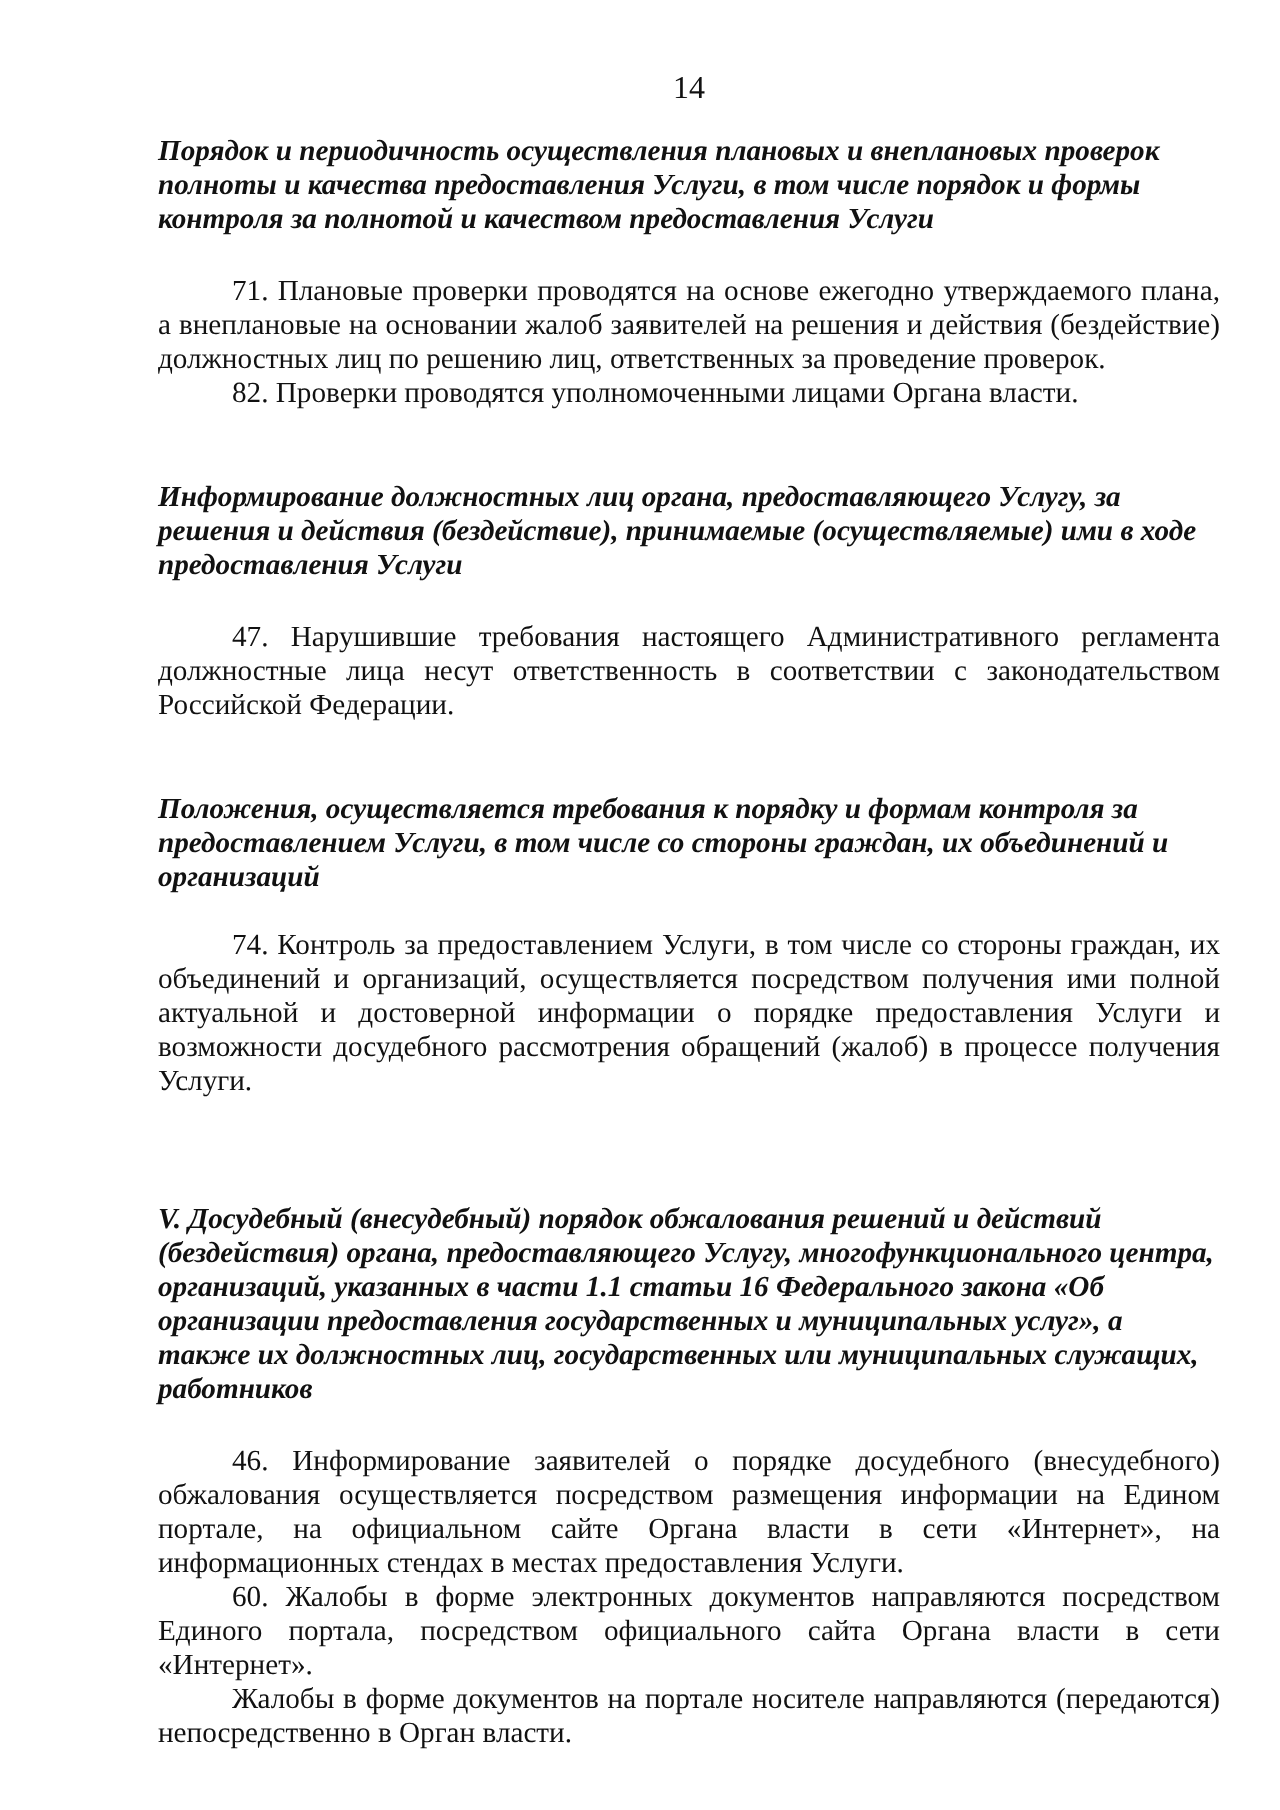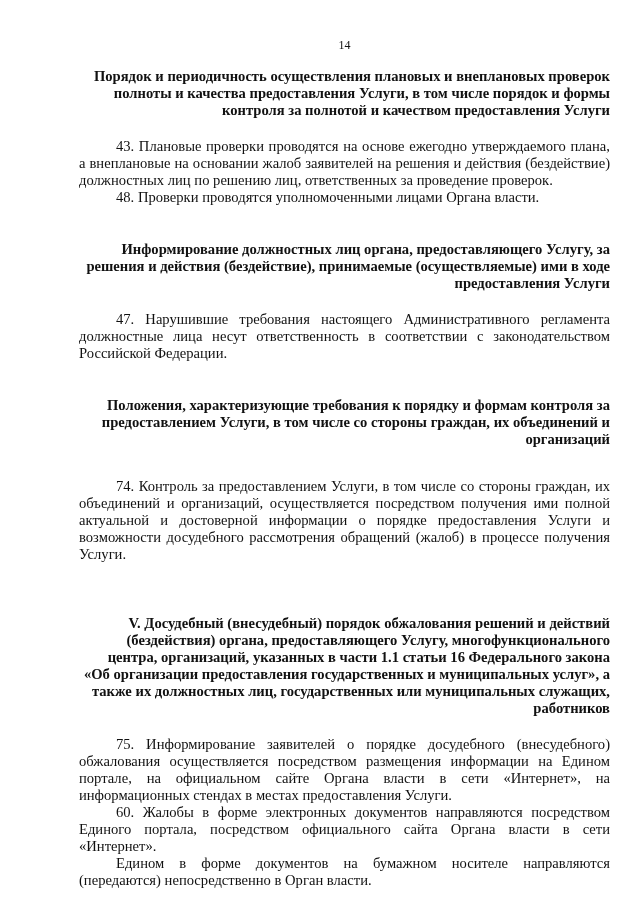--- a/index.html
+++ b/index.html
@@ -2,64 +2,64 @@
 <html><head>
 <meta charset="utf-8">
 <style>
   html, body { margin: 0; padding: 0; background: #ffffff; }
   body { width: 640px; height: 905px; overflow: hidden; position: relative; }
   .page {
     position: absolute; left: 79px; top: 0; width: 531px;
     font-family: "Liberation Serif", "DejaVu Serif", serif;
     color: #111111; font-size: 14.6px; line-height: 17px;
   }
-  .page-number { text-align: center; font-size: 12px; margin-top: 38px; margin-bottom: 0; line-height: 14px; }
+  .page-number { text-align: center; font-size: 16px; margin-top: 38px; margin-bottom: 0; line-height: 14px; }
   h2 {
-    font-size: 14.6px; line-height: 17px; font-weight: bold; text-align: right;
-    margin: 0; padding: 0;
+    font-size: 14.6px; line-height: 17px; font-weight: bold; text-align: left;
+    margin: 0; padding: 0; font-style: italic;
   }
   p { margin: 0; text-align: justify; text-indent: 37px; }
   .sec1 h2 { margin-top: 16px; }
   .sec1 .body { margin-top: 19px; }
   .sec2 h2 { margin-top: 35px; }
   .sec2 .body { margin-top: 19px; }
   .sec3 h2 { margin-top: 35px; }
-  .sec3 .body { margin-top: 30px; }
+  .sec3 .body { margin-top: 17px; }
   .sec4 h2 { margin-top: 52px; }
   .sec4 .body { margin-top: 19px; }
 </style>
 </head>
 <body>
 
 <div class="page">
   <div class="page-number">14</div>
 
   <section class="sec1">
     <h2>Порядок и периодичность осуществления плановых и внеплановых проверок полноты и качества предоставления Услуги, в том числе порядок и формы контроля за полнотой и качеством предоставления Услуги</h2>
     <div class="body">
-      <p>43. Плановые проверки проводятся на основе ежегодно утверждаемого плана, а внеплановые на основании жалоб заявителей на решения и действия (бездействие) должностных лиц по решению лиц, ответственных за проведение проверок.</p>
-      <p>48. Проверки проводятся уполномоченными лицами Органа власти.</p>
+      <p>71. Плановые проверки проводятся на основе ежегодно утверждаемого плана, а внеплановые на основании жалоб заявителей на решения и действия (бездействие) должностных лиц по решению лиц, ответственных за проведение проверок.</p>
+      <p>82. Проверки проводятся уполномоченными лицами Органа власти.</p>
     </div>
   </section>
 
   <section class="sec2">
     <h2>Информирование должностных лиц органа, предоставляющего Услугу, за решения и действия (бездействие), принимаемые (осуществляемые) ими в ходе предоставления Услуги</h2>
     <div class="body">
       <p>47. Нарушившие требования настоящего Административного регламента должностные лица несут ответственность в соответствии с законодательством Российской Федерации.</p>
     </div>
   </section>
 
   <section class="sec3">
-    <h2>Положения, характеризующие требования к порядку и формам контроля за предоставлением Услуги, в том числе со стороны граждан, их объединений и организаций</h2>
+    <h2>Положения, осуществляется требования к порядку и формам контроля за предоставлением Услуги, в том числе со стороны граждан, их объединений и организаций</h2>
     <div class="body">
       <p>74. Контроль за предоставлением Услуги, в том числе со стороны граждан, их объединений и организаций, осуществляется посредством получения ими полной актуальной и достоверной информации о порядке предоставления Услуги и возможности досудебного рассмотрения обращений (жалоб) в процессе получения Услуги.</p>
     </div>
   </section>
 
   <section class="sec4">
     <h2>V. Досудебный (внесудебный) порядок обжалования решений и действий (бездействия) органа, предоставляющего Услугу, многофункционального центра, организаций, указанных в части 1.1 статьи 16 Федерального закона «Об организации предоставления государственных и муниципальных услуг», а также их должностных лиц, государственных или муниципальных служащих, работников</h2>
     <div class="body">
-      <p>75. Информирование заявителей о порядке досудебного (внесудебного) обжалования осуществляется посредством размещения информации на Едином портале, на официальном сайте Органа власти в сети «Интернет», на информационных стендах в местах предоставления Услуги.</p>
+      <p>46. Информирование заявителей о порядке досудебного (внесудебного) обжалования осуществляется посредством размещения информации на Едином портале, на официальном сайте Органа власти в сети «Интернет», на информационных стендах в местах предоставления Услуги.</p>
       <p>60. Жалобы в форме электронных документов направляются посредством Единого портала, посредством официального сайта Органа власти в сети «Интернет».</p>
-      <p>Едином в форме документов на бумажном носителе направляются (передаются) непосредственно в Орган власти.</p>
+      <p>Жалобы в форме документов на портале носителе направляются (передаются) непосредственно в Орган власти.</p>
     </div>
   </section>
 </div>
 
 </body></html>

